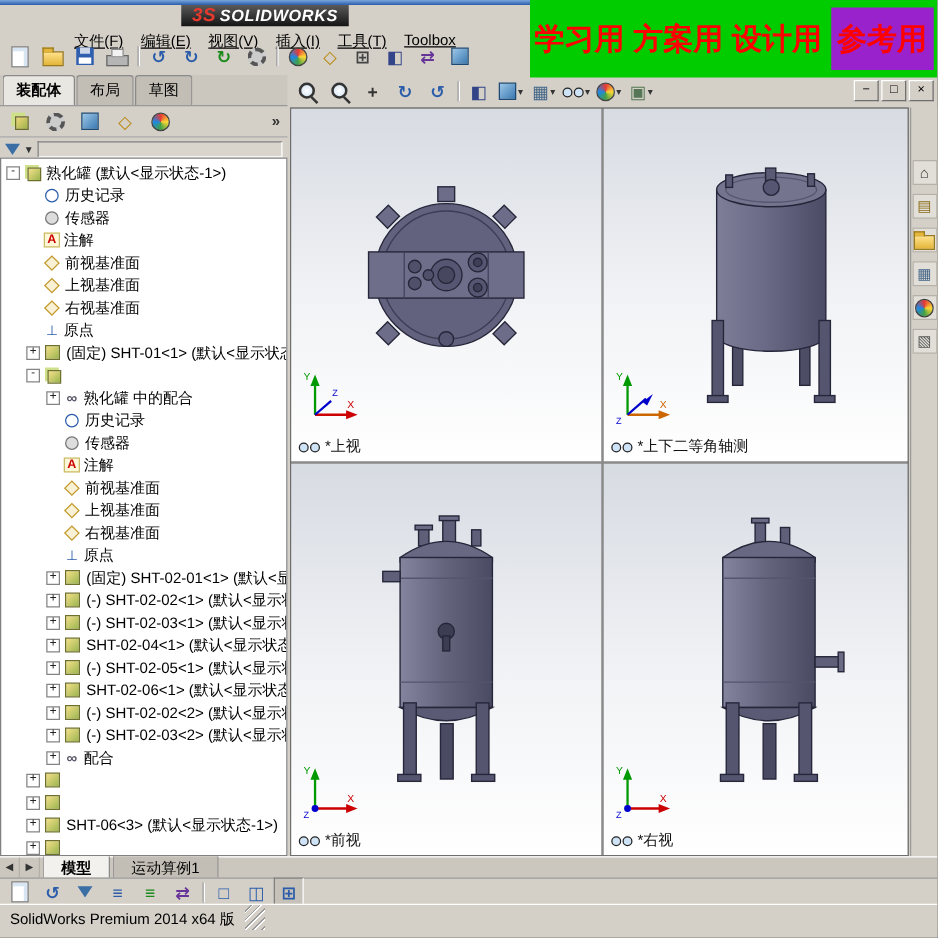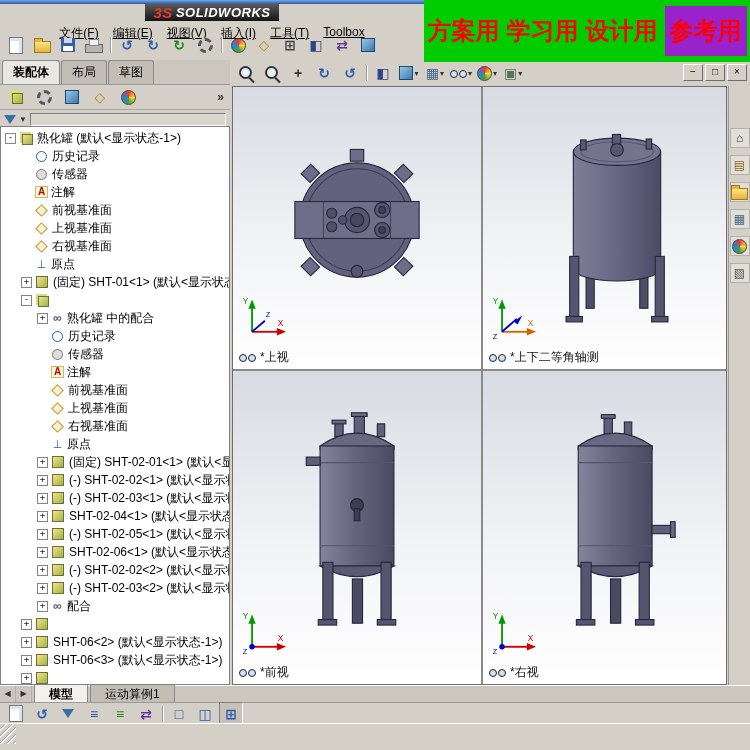--- a/index.html
+++ b/index.html
@@ -130,22 +130,22 @@
         <span class="menu-item">视图(V)</span>
         <span class="menu-item">插入(I)</span>
         <span class="menu-item">工具(T)</span>
         <span class="menu-item">Toolbox</span>
       </div>
   </div>
 
   <div class="banner">
     <span class="banner-words" style="display:flex;gap:7px;">
 
-    <span class="banner-word">方案用</span>
-        <span class="banner-word">学习用</span>
+    <span class="banner-word">学习用</span>
+        <span class="banner-word">方案用</span>
         <span class="banner-word">设计用</span>
       </span>
     <span class="banner-word banner-hl">参考用</span>
   </div>
 
   <div class="toolbar1">
 
   <span class="tbtn" data-kind="sheet" title="new-doc-icon">
         <span class="ig" data-ic="sheet"></span>
 
@@ -381,21 +381,20 @@
           <span class="ti" data-icon="mates"></span>
           <span class="tlabel">配合</span>
         </div>
         <div class="trow" data-level="1" title="SHT-06&lt;1&gt; (默认&lt;显示状态-1&gt;)">
           <span class="exp">+</span>
           <span class="ti" data-icon="part"></span>
         </div>
         <div class="trow" data-level="1" title="SHT-06&lt;2&gt; (默认&lt;显示状态-1&gt;)">
           <span class="exp">+</span>
           <span class="ti" data-icon="part"></span>
-          <span class="tlabel">SHT-06&lt;2&gt; (默认&lt;显示状态-1&gt;)</span>
         </div>
         <div class="trow" data-level="1" title="SHT-06&lt;3&gt; (默认&lt;显示状态-1&gt;)">
           <span class="exp">+</span>
           <span class="ti" data-icon="part"></span>
           <span class="tlabel">SHT-06&lt;3&gt; (默认&lt;显示状态-1&gt;)</span>
         </div>
         <div class="trow" data-level="1" title="SHT-06&lt;4&gt; (默认&lt;显示状态-1&gt;)">
           <span class="exp">+</span>
           <span class="ti" data-icon="part"></span>
         </div>
@@ -723,16 +722,17 @@
       </span>
       <span class="tbtn" data-kind="glyph" title="two-viewport-icon">
         <span class="ig" data-ic="glyph" style="color: rgb(42, 92, 170);">◫</span>
       </span>
       <span class="tbtn" data-kind="glyph" data-pressed="true" title="four-viewport-icon">
         <span class="ig" data-ic="glyph" style="color: rgb(42, 92, 170);">⊞</span>
       </span>
     </div>
 
   <div class="status">
+    <span class="product">SolidWorks Premium 2014 x64 版</span>
     <span class="grip"></span>
   </div>
 
 </div>
 
 </body></html>

